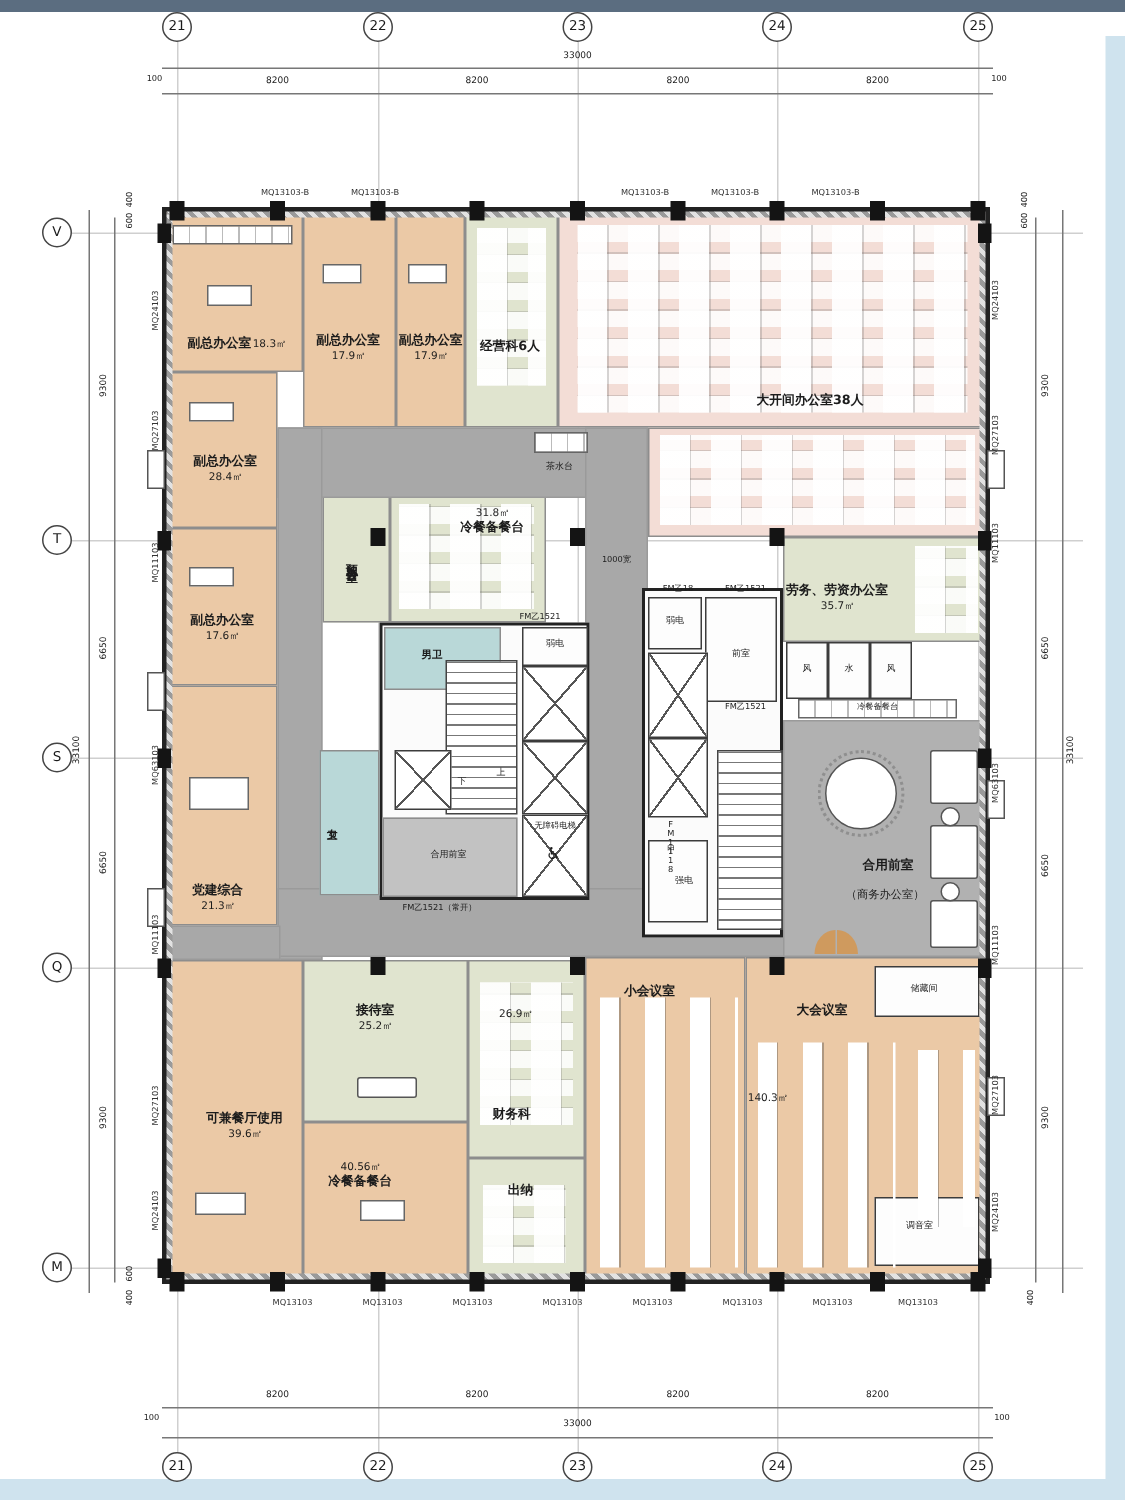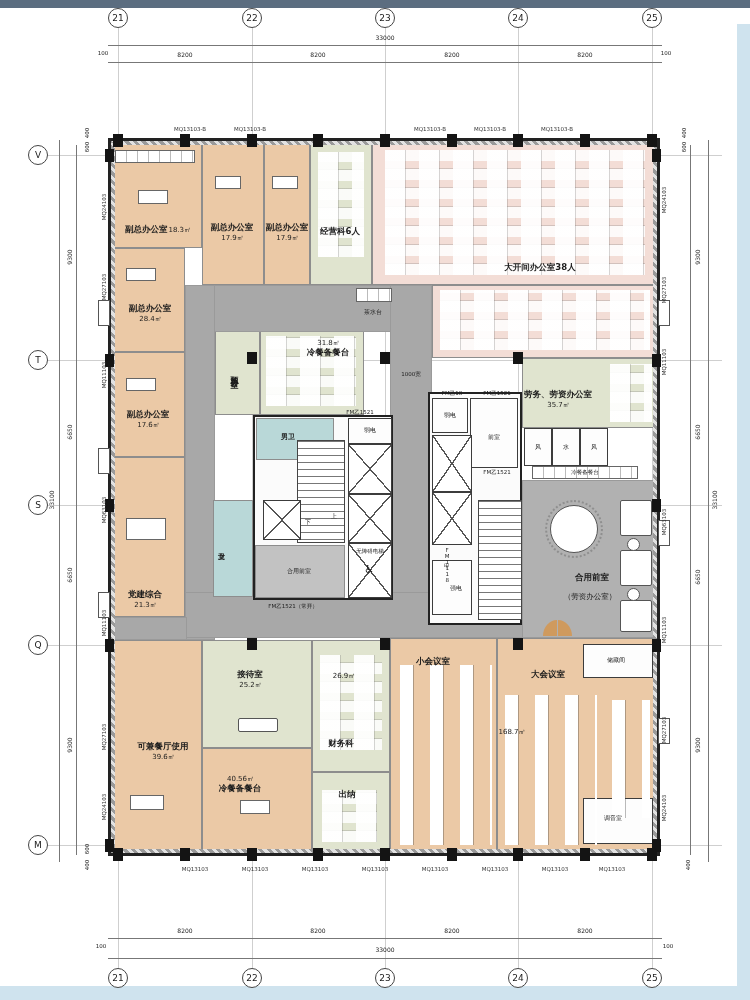--- a/index.html
+++ b/index.html
@@ -269,27 +269,27 @@
 <div class="lbl b" style="left:150px;top:314px"><span>副总办公室</span><br><span class="ar">28.4㎡</span></div>
 <div class="lbl b" style="left:148px;top:420px"><span>副总办公室</span><br><span class="ar">17.6㎡</span></div>
 <div class="lbl b" style="left:145px;top:600px"><span>党建综合</span><br><span class="ar">21.3㎡</span></div>
 <div class="lbl b" style="left:163px;top:752px"><span>可兼餐厅使用</span><br><span class="ar">39.6㎡</span></div>
 <div class="lbl b" style="left:250px;top:680px"><span>接待室</span><br><span class="ar">25.2㎡</span></div>
 <div class="lbl b" style="left:240px;top:784px"><span class="ar">40.56㎡</span><br><span>冷餐备餐台</span></div>
 <div class="lbl b vert" style="left:234px;top:372px;font-size:8px">预留办公室</div>
 <div class="lbl b" style="left:328px;top:348px"><span class="ar">31.8㎡</span><br><span>冷餐备餐台</span></div>
 <div class="lbl b" style="left:558px;top:400px"><span>劳务、劳资办公室</span><br><span class="ar">35.7㎡</span></div>
 <div class="lbl b" style="left:592px;top:578px">合用前室</div>
-<div class="lbl" style="left:590px;top:597px;font-size:7.5px">（劳资办公室）</div>
+<div class="lbl" style="left:590px;top:597px;font-size:7.5px">（商务办公室）</div>
 <div class="lbl" style="left:344px;top:676px;font-size:7px">26.9㎡</div>
 <div class="lbl b" style="left:341px;top:744px">财务科</div>
 <div class="lbl b" style="left:347px;top:795px">出纳</div>
 <div class="lbl b" style="left:433px;top:662px">小会议室</div>
 <div class="lbl b" style="left:548px;top:675px">大会议室</div>
-<div class="lbl" style="left:512px;top:732px;font-size:7px">168.7㎡</div>
+<div class="lbl" style="left:512px;top:732px;font-size:7px">140.3㎡</div>
 <div class="lbl s6" style="left:616px;top:660px">储藏间</div>
 <div class="lbl s6" style="left:613px;top:818px">调音室</div>
 
 <div class="lbl s6" style="left:373px;top:312px">茶水台</div>
 <div class="lbl s7 b" style="left:288px;top:437px">男卫</div>
 <div class="lbl s7 b vert" style="left:221px;top:548px">女卫</div>
 <div class="lbl s6" style="left:370px;top:430px">弱电</div>
 <div class="lbl s6" style="left:450px;top:415px">弱电</div>
 <div class="lbl s6" style="left:494px;top:437px">前室</div>
 <div class="lbl s6" style="left:299px;top:571px">合用前室</div>

